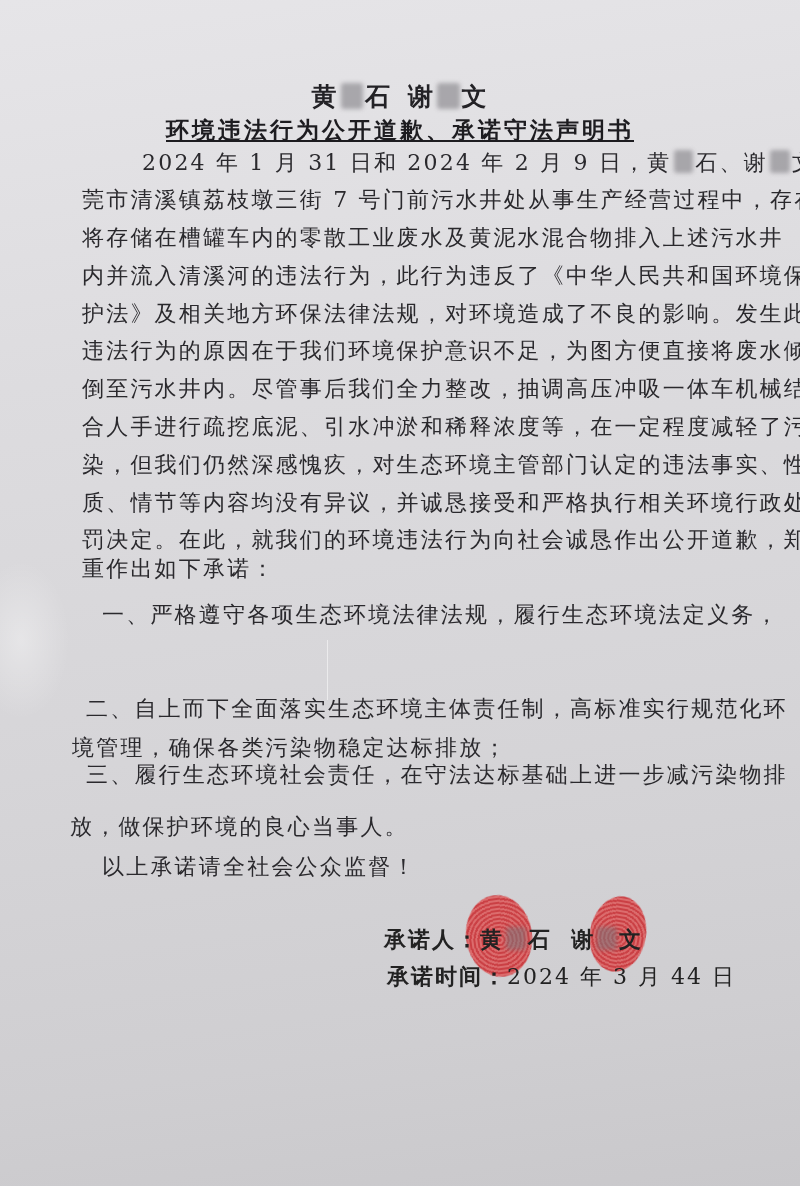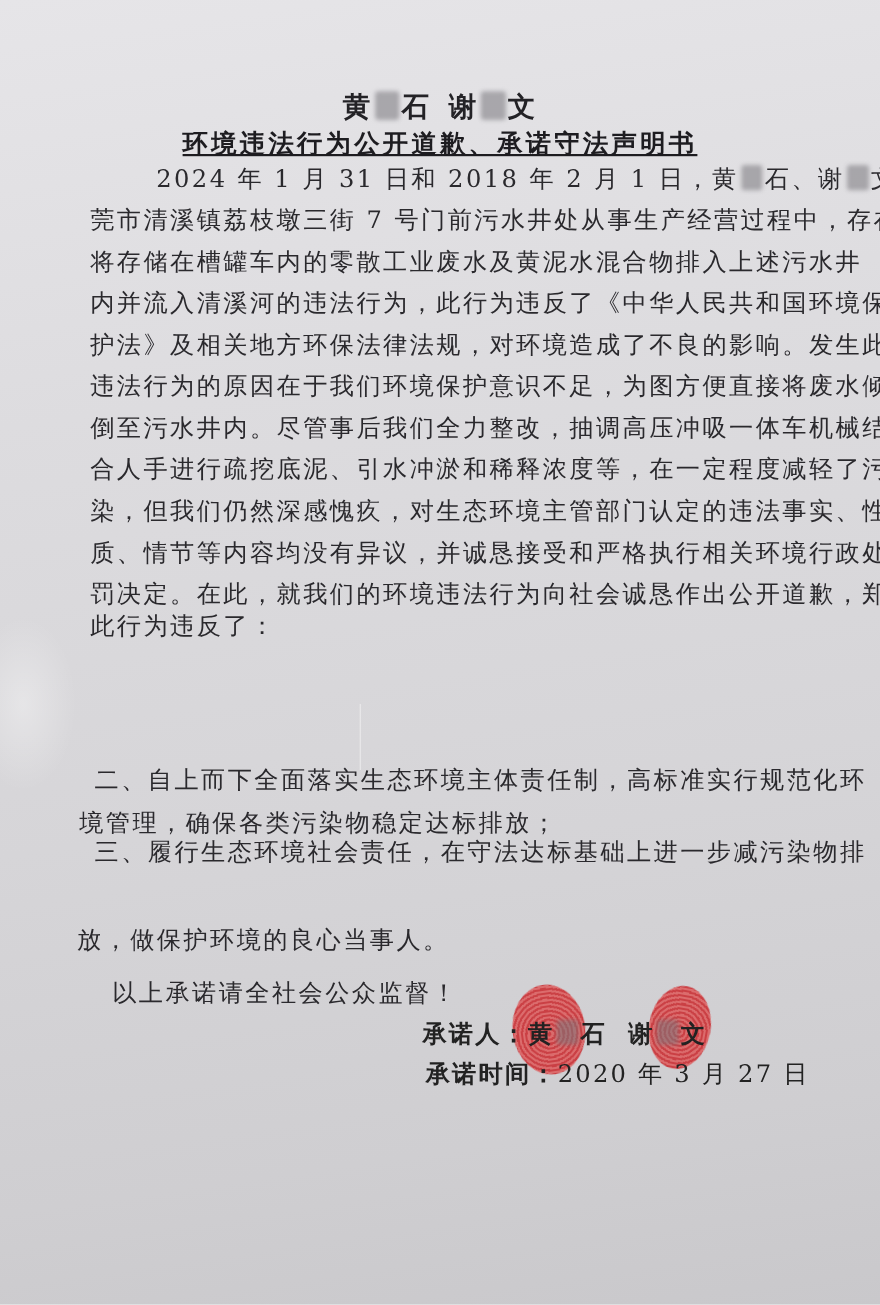--- a/index.html
+++ b/index.html
@@ -101,46 +101,47 @@
   <div class="fold"></div>
   <div class="crease"></div>
 
   <div class="name-line">
     <span>黄</span><span class="blur"></span><span>石</span><span class="sp"></span><span>谢</span><span class="blur"></span><span>文</span>
   </div>
 
   <div class="title">环境违法行为公开道歉、承诺守法声明书</div>
 
   <div class="line indent" style="top:148px;">
-    <span>2024 年 1 月 31 日和 2018 年 2 月 1 日，黄</span><span class="blur"></span><span>石、谢</span><span class="blur"></span><span>文在东</span>
+    <span>2024 年 1 月 31 日和 2024 年 2 月 9 日，黄</span><span class="blur"></span><span>石、谢</span><span class="blur"></span><span>文在东</span>
   </div>
   <div class="line" style="top:185px;">莞市清溪镇荔枝墩三街 7 号门前污水井处从事生产经营过程中，存在</div>
   <div class="line" style="top:223px;">将存储在槽罐车内的零散工业废水及黄泥水混合物排入上述污水井</div>
   <div class="line" style="top:261px;">内并流入清溪河的违法行为，此行为违反了《中华人民共和国环境保</div>
   <div class="line" style="top:299px;">护法》及相关地方环保法律法规，对环境造成了不良的影响。发生此</div>
   <div class="line" style="top:336px;">违法行为的原因在于我们环境保护意识不足，为图方便直接将废水倾</div>
   <div class="line" style="top:374px;">倒至污水井内。尽管事后我们全力整改，抽调高压冲吸一体车机械结</div>
   <div class="line" style="top:412px;">合人手进行疏挖底泥、引水冲淤和稀释浓度等，在一定程度减轻了污</div>
   <div class="line" style="top:450px;">染，但我们仍然深感愧疚，对生态环境主管部门认定的违法事实、性</div>
   <div class="line" style="top:488px;">质、情节等内容均没有异议，并诚恳接受和严格执行相关环境行政处</div>
   <div class="line" style="top:525px;">罚决定。在此，就我们的环境违法行为向社会诚恳作出公开道歉，郑</div>
-  <div class="line" style="top:554px;">此行为违反了：</div>
+  <div class="line" style="top:554px;">重作出如下承诺：</div>
 
+  <div class="line indent-small" style="top:600px; left:102px;">一、严格遵守各项生态环境法律法规，履行生态环境法定义务，</div>
 
   <div class="line indent-small" style="top:694px; left:86px;text-align:right;">二、自上而下全面落实生态环境主体责任制，高标准实行规范化环</div>
   <div class="line" style="top:733px; left:72px;">境管理，确保各类污染物稳定达标排放；</div>
 
   <div class="line indent-small" style="top:760px; left:86px;">三、履行生态环境社会责任，在守法达标基础上进一步减污染物排</div>
-  <div class="line" style="top:840px; left:70px;">放，做保护环境的良心当事人。</div>
+  <div class="line" style="top:812px; left:70px;">放，做保护环境的良心当事人。</div>
 
-  <div class="line" style="top:852px; left:102px;margin-top:36px;">以上承诺请全社会公众监督！</div>
+  <div class="line" style="top:852px; left:102px;">以上承诺请全社会公众监督！</div>
 
   <div class="fingerprint" style="left:466px; top:895px; width:66px; height:82px; transform:rotate(-8deg);"></div>
   <div class="fingerprint" style="left:590px; top:896px; width:56px; height:76px; transform:rotate(10deg);"></div>
 
   <div class="sign-row" style="left:384px; top:925px;">
     <span>承诺人：</span><span>黄</span><span class="blur"></span><span>石</span>&nbsp;&nbsp;<span>谢</span><span class="blur"></span><span>文</span>
   </div>
 
   <div class="sign-row" style="left:387px; top:962px; font-weight:normal;">
-    <span style="font-weight:bold;">承诺时间：</span><span>2020 年 3 月 27 日</span>
+    <span style="font-weight:bold;">承诺时间：</span><span>2024 年 3 月 44 日</span>
   </div>
 </div>
 
 </body></html>

